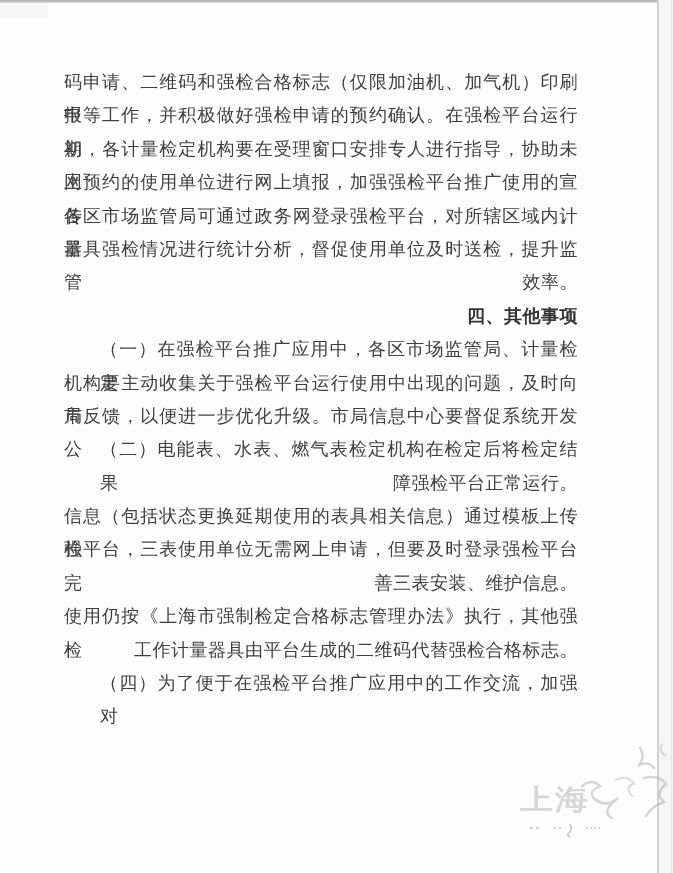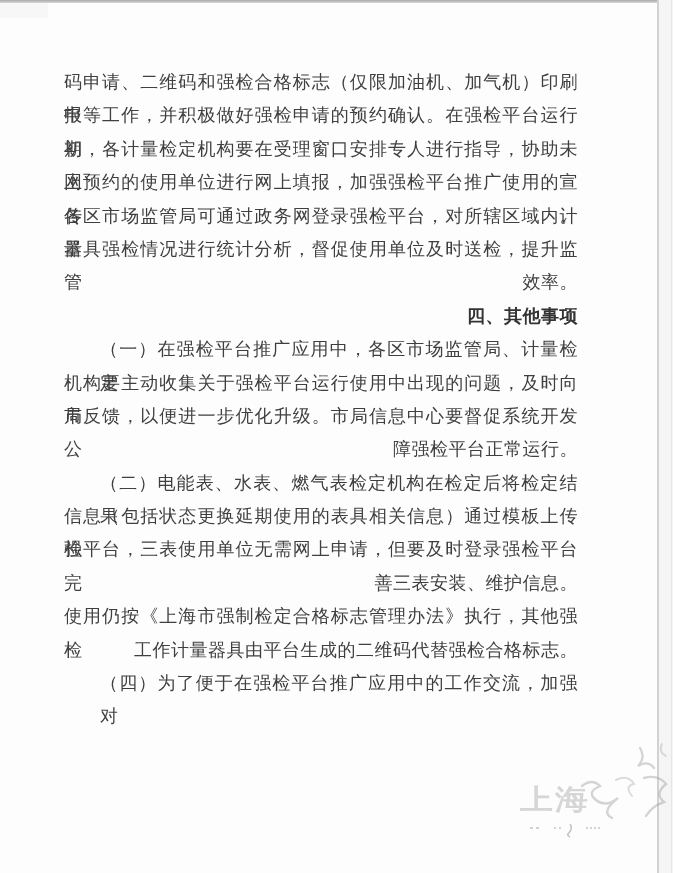--- a/index.html
+++ b/index.html
@@ -117,22 +117,22 @@
     <div class="line j">报等工作，并积极做好强检申请的预约确认。在强检平台运行初</div>
     <div class="line j">期，各计量检定机构要在受理窗口安排专人进行指导，协助未网</div>
     <div class="line j">上预约的使用单位进行网上填报，加强强检平台推广使用的宣传。</div>
     <div class="line j">各区市场监管局可通过政务网登录强检平台，对所辖区域内计量</div>
     <div class="line j">器具强检情况进行统计分析，督促使用单位及时送检，提升监管</div>
     <div class="line">效率。</div>
     <div class="line heading indent">四、其他事项</div>
     <div class="line j indent">（一）在强检平台推广应用中，各区市场监管局、计量检定</div>
     <div class="line j">机构要主动收集关于强检平台运行使用中出现的问题，及时向市</div>
     <div class="line j">局反馈，以便进一步优化升级。市局信息中心要督促系统开发公</div>
+    <div class="line j indent">（二）电能表、水表、燃气表检定机构在检定后将检定结果</div>
     <div class="line">障强检平台正常运行。</div>
-    <div class="line j indent">（二）电能表、水表、燃气表检定机构在检定后将检定结果</div>
     <div class="line j">信息（包括状态更换延期使用的表具相关信息）通过模板上传强</div>
     <div class="line j">检平台，三表使用单位无需网上申请，但要及时登录强检平台完</div>
     <div class="line">善三表安装、维护信息。</div>
     <div class="line j">使用仍按《上海市强制检定合格标志管理办法》执行，其他强检</div>
     <div class="line">工作计量器具由平台生成的二维码代替强检合格标志。</div>
     <div class="line j indent">（四）为了便于在强检平台推广应用中的工作交流，加强对</div>
   </div>
 
   <div class="watermark">
     <span class="wm-text">上海</span>

